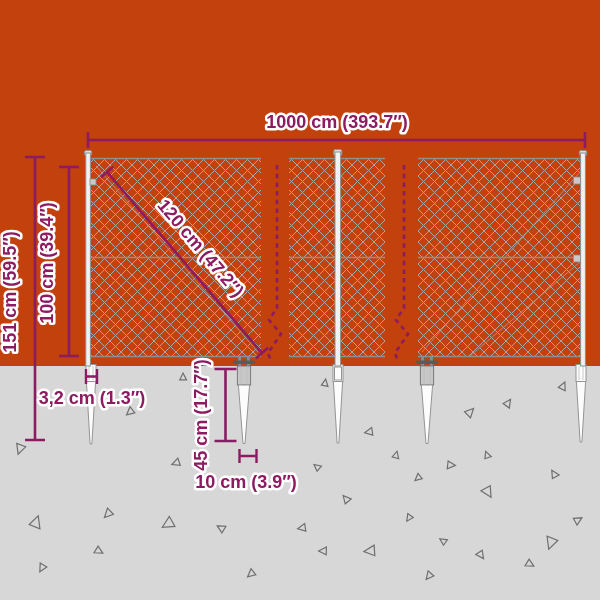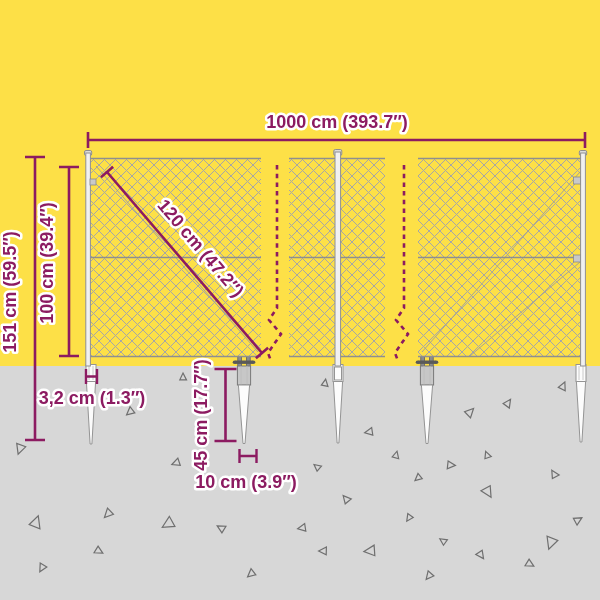--- a/index.html
+++ b/index.html
@@ -1,16 +1,16 @@
 <!DOCTYPE html>
 <html style="--accent: #8c1b61; --ground: #d7d7d7; --frame: #8f8f8f; --tri: #6f6f6f;"><head>
 <meta charset="utf-8">
 <style>
   html,body{margin:0;padding:0;background:#fff;}
-  #stage{position:relative;width:600px;height:600px;background:#fde047;overflow:hidden;
+  #stage{position:relative;width:600px;height:600px;background:#c2410c;overflow:hidden;
          font-family:"Liberation Sans",sans-serif;}
   svg{display:block;}
   .dim-stroke{stroke:var(--accent,#8c1b61);stroke-width:2.6;fill:none;}
   .dim-stroke-thin{stroke:var(--accent,#8c1b61);stroke-width:2.4;fill:none;}
   .break-line{stroke:var(--accent,#8c1b61);stroke-width:2.6;fill:none;
               stroke-dasharray:4.5 4.2;}
   .dim-label{font-family:"Liberation Sans",sans-serif;font-weight:700;font-size:18px;
              fill:var(--accent,#8c1b61);stroke:#ffffff;stroke-width:5px;
              paint-order:stroke;stroke-linejoin:round;text-anchor:middle;}
   .mesh{fill:url(#chainlink);}

